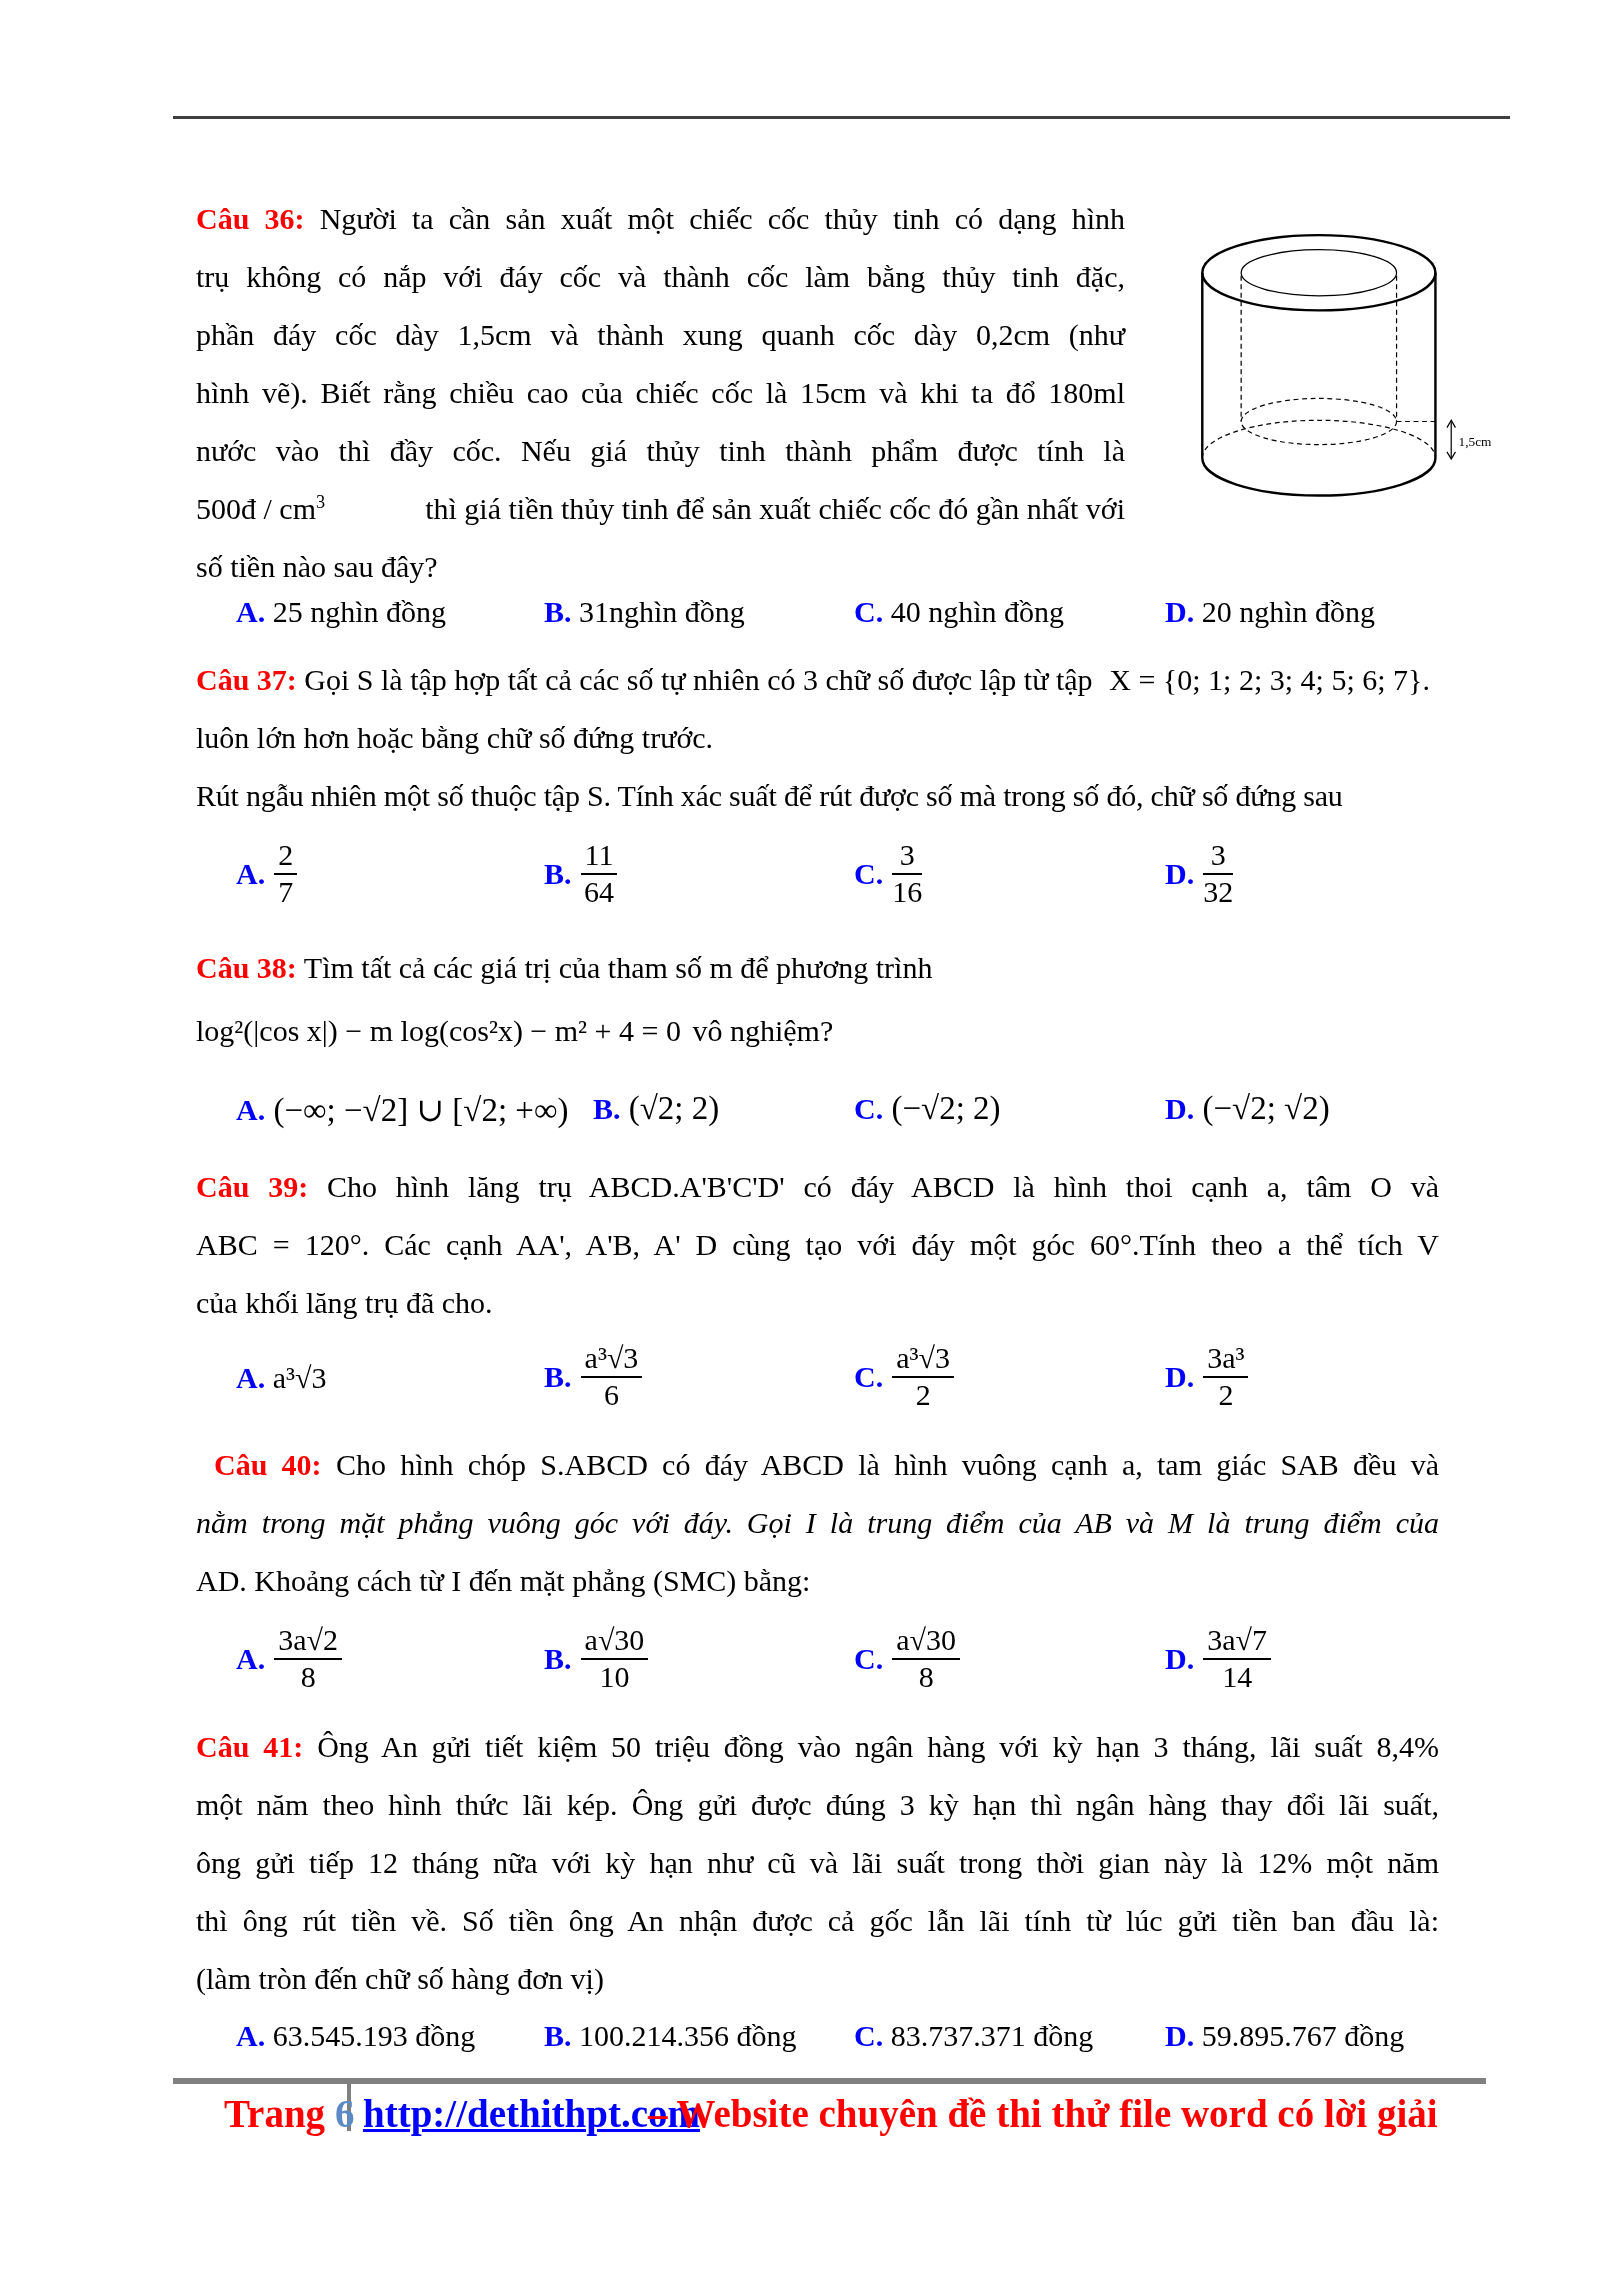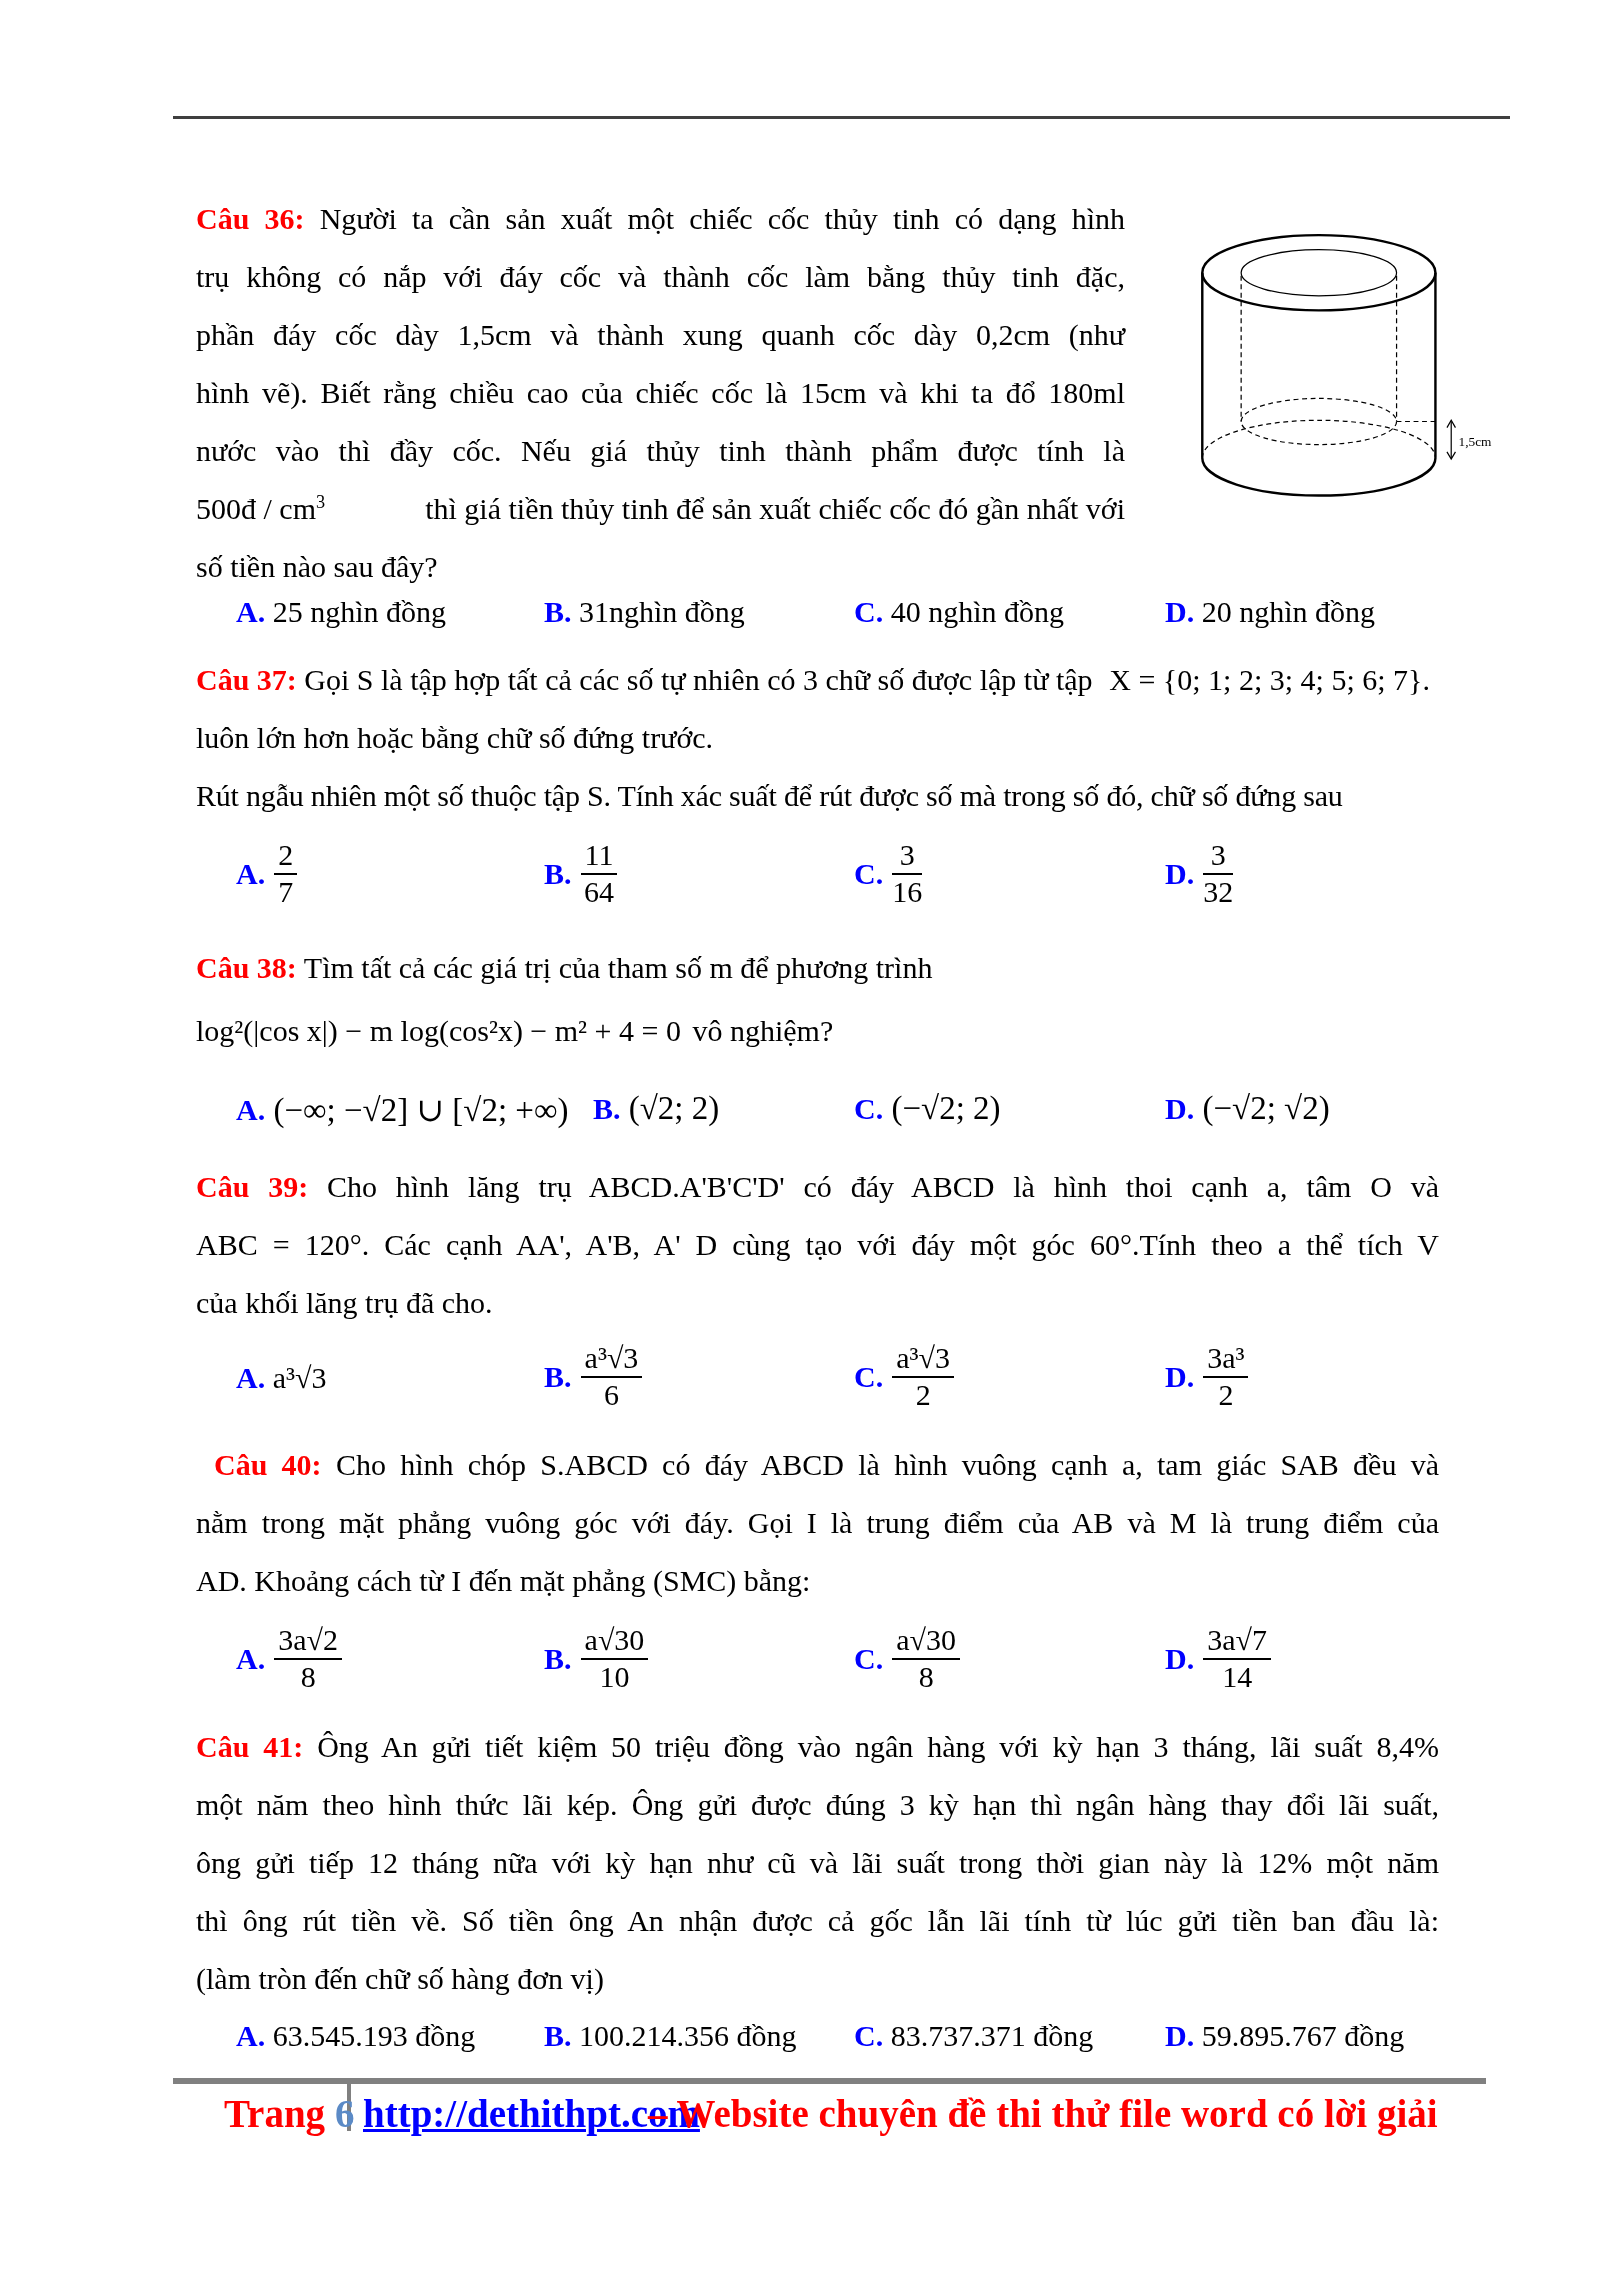--- a/index.html
+++ b/index.html
@@ -167,21 +167,21 @@
         <span>2</span>
       </span>
     </span>
 </div>
 
 <div style="position:absolute;left:196px;top:1436px;width:1243px;">
   <div class="q" style="text-align-last:justify;margin-left:18px;">
     <span class="qlabel">Câu 40:</span>
     <span>Cho hình chóp S.ABCD có đáy ABCD là hình vuông cạnh a, tam giác SAB đều và</span>
   </div>
-  <div class="q" style="text-align-last:justify;">nằm trong mặt phẳng vuông góc với đáy. Gọi I là trung điểm của AB và M là trung điểm của</div>
+  <div class="q" style="text-align-last:justify;font-style:italic;">nằm trong mặt phẳng vuông góc với đáy. Gọi I là trung điểm của AB và M là trung điểm của</div>
   <div class="q">AD. Khoảng cách từ I đến mặt phẳng (SMC) bằng:</div>
 </div>
 
 <div style="position:absolute;left:236px;top:1623px;width:1243px;height:92px;font-size:30px;">
   <span class="opt" style="left:0;">
       <span class="opt-label">A.</span>
       <span class="frac">
         <span class="num">3a√2</span>
         <span class="bar"></span>
         <span>8</span>

